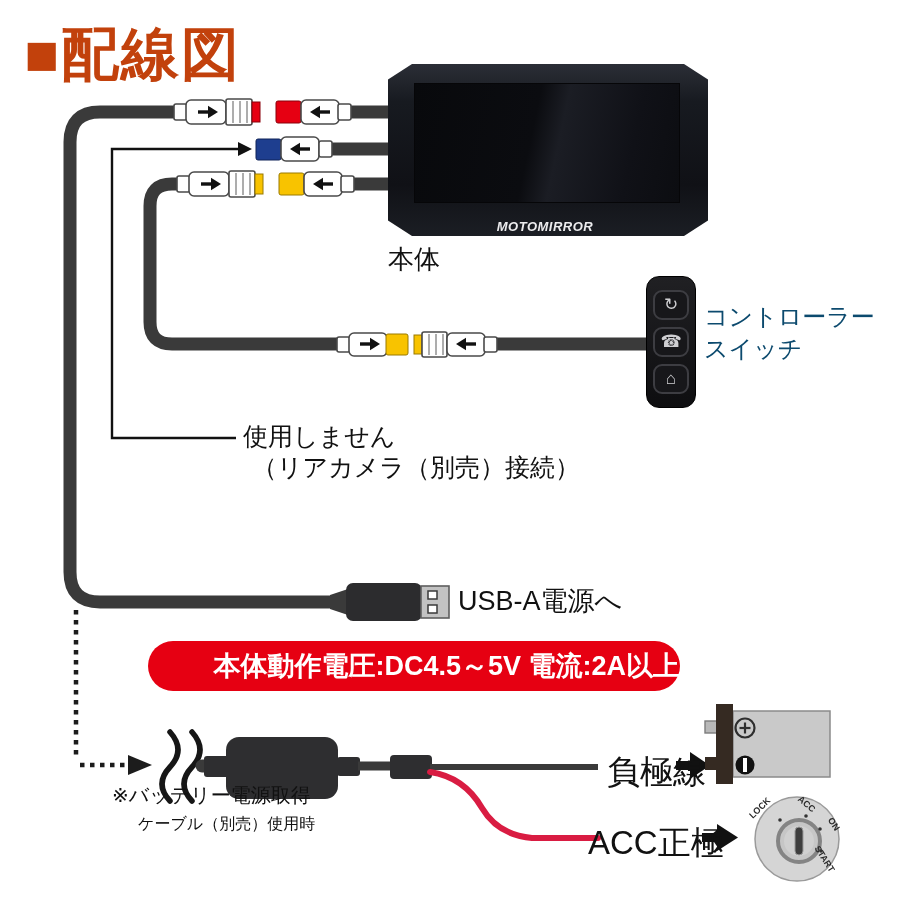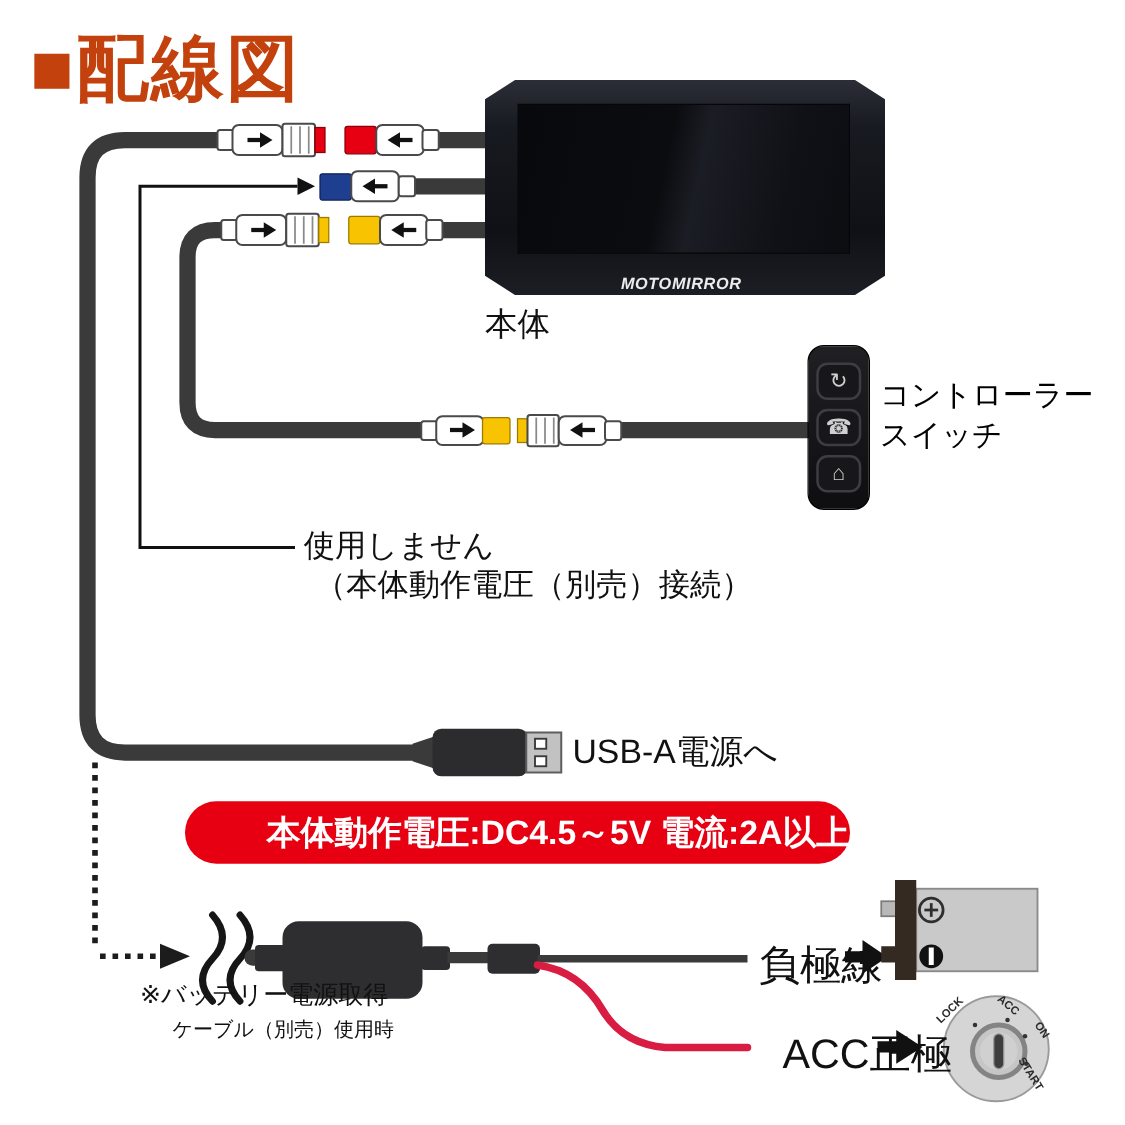--- a/index.html
+++ b/index.html
@@ -33,21 +33,21 @@
   
   .controller{
     left:646px;top:276px;width:50px;height:132px;background:linear-gradient(180deg,#202023,#0e0e10);
     border-radius:13px;border:1px solid #000;box-sizing:border-box;
     display:flex;flex-direction:column;align-items:center;justify-content:center;gap:7px;
   }
   .ctrl-btn{
     width:36px;height:30px;border-radius:9px;background:#17171a;border:2px solid #3d3d42;
     box-sizing:border-box;color:#cfcfd2;font-size:17px;line-height:25px;text-align:center;
   }
-  .ctrl-label{font-size:24px;color:#000000;line-height:30px;}
+  .ctrl-label{font-size:24px;color:#0c4a6e;line-height:30px;}
   .note{font-size:25px;color:#111;}
   .usb-label{font-size:27px;color:#111;}
   
   .banner{
     left:148px;top:641px;width:532px;height:50px;border-radius:26px;
     background:var(--banner,#e60012);color:#fff;font-weight:bold;font-size:27px;
     text-align:right;line-height:50px;letter-spacing:0px;white-space:nowrap;
   }
   .pw-label{font-size:33px;color:#111;}
   
@@ -233,28 +233,28 @@
 
 <div class="abs controller">
   <div class="ctrl-btn">↻</div>
   <div class="ctrl-btn">☎</div>
   <div class="ctrl-btn">⌂</div>
 </div>
 <div class="abs ctrl-label" style="left:704px;top:302px">コントローラー</div>
 <div class="abs ctrl-label" style="left:704px;top:334px">スイッチ</div>
 
 <div class="abs note" style="left:243px;top:420px">使用しません</div>
-<div class="abs note" style="left:252px;top:451px">（本体動作電圧（別売）接続）</div>
+<div class="abs note" style="left:252px;top:451px">（リアカメラ（別売）接続）</div>
 
 <div class="abs usb-label" style="left:458px;top:583px">USB-A電源へ</div>
 
 <div class="abs banner">本体動作電圧:DC4.5～5V 電流:2A以上</div>
 
 <div class="abs note" style="left:112px;top:782px;font-size:20px">※バッテリー電源取得</div>
 <div class="abs note" style="left:138px;top:814px;font-size:16px">ケーブル（別売）使用時</div>
 
 <div class="abs pw-label" style="left:607px;top:750px">負極線</div>
-<div class="abs pw-label" style="left:626px;top:821px">ACC正極</div>
+<div class="abs pw-label" style="left:588px;top:821px">ACC正極</div>
 
 <span class="key-pos" style="left:747px;top:803px;transform:rotate(-44deg)">LOCK</span>
 <span class="key-pos" style="left:797px;top:799px;transform:rotate(40deg)">ACC</span>
 <span class="key-pos" style="left:827px;top:819px;transform:rotate(56deg)">ON</span>
 <span class="key-pos" style="left:810px;top:854px;transform:rotate(58deg)">START</span>
 
 </body></html>

